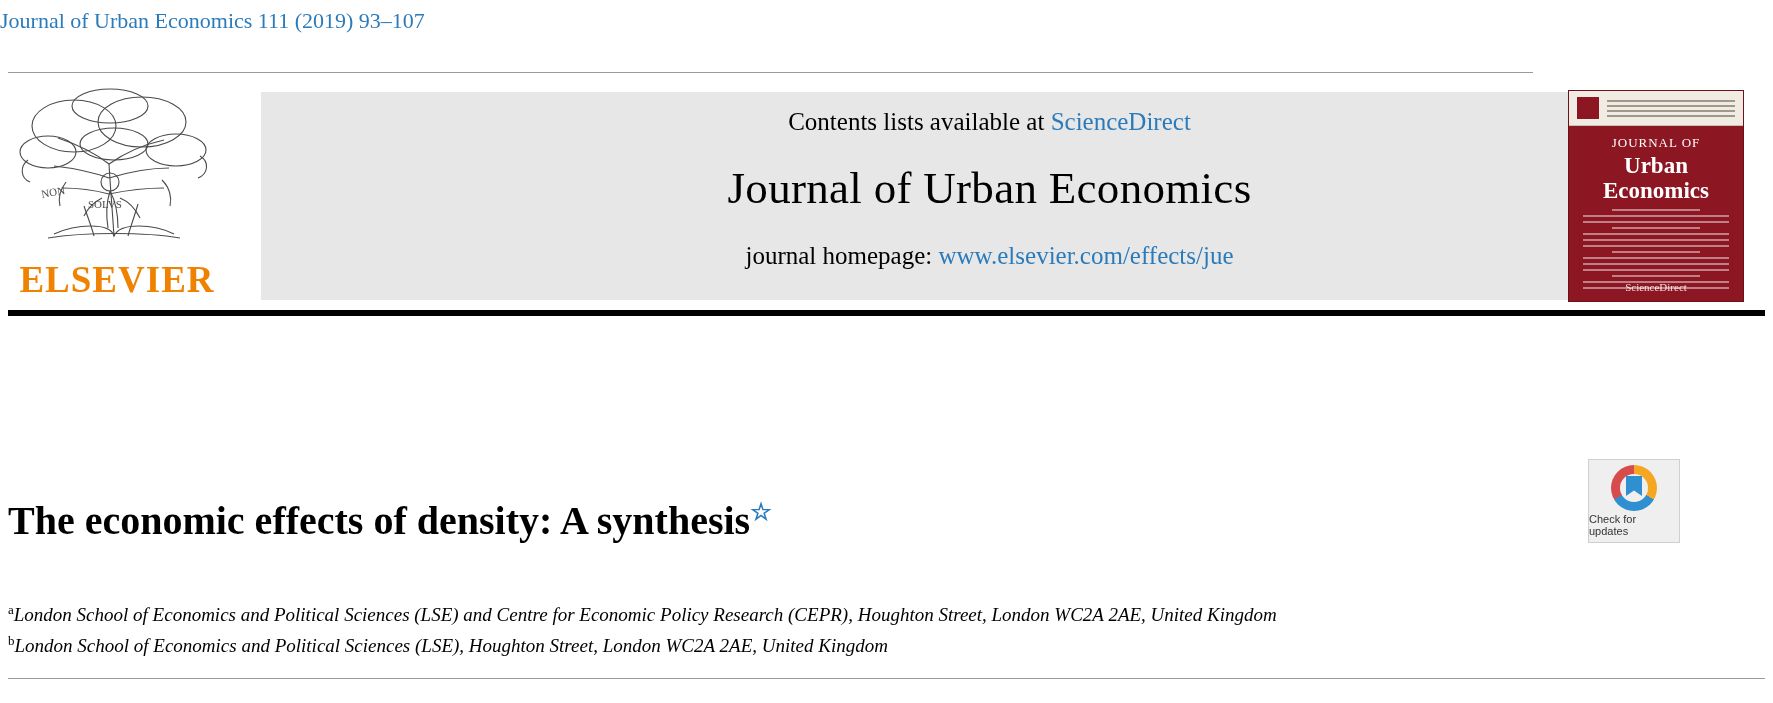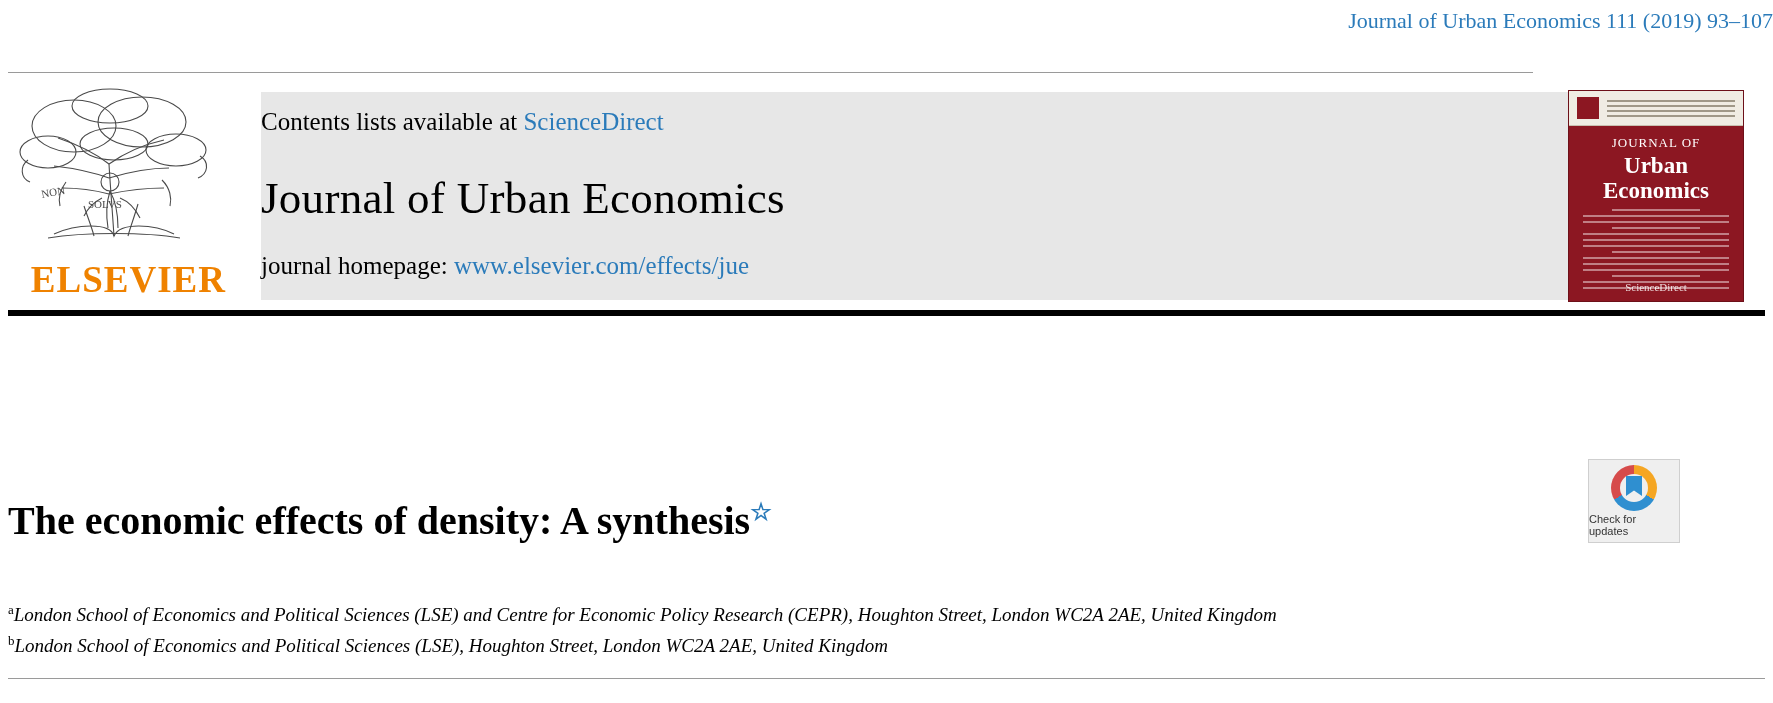--- a/index.html
+++ b/index.html
@@ -22,21 +22,21 @@
     height: 703px;
     box-sizing: border-box;
   }
 
   
   .running-head {
     position: absolute;
     top: 8px;
     left: 0;
     width: 1773px;
-    text-align: right;
+    text-align: left;
     font-family: "Liberation Serif", serif;
     font-size: 22px;
     color: #2b7bba;
   }
 
   
   .masthead {
     position: absolute;
     top: 72px;
     left: 8px;
@@ -73,48 +73,48 @@
     top: 0;
     left: 6px;
     width: 200px;
     height: 172px;
   }
   .elsevier .wordmark {
     position: absolute;
     top: 172px;
     left: 0;
     width: 218px;
-    text-align: right;
+    text-align: center;
     font-family: "Liberation Serif", serif;
     font-weight: bold;
     font-size: 37px;
     letter-spacing: 1px;
     color: #ef8200;
   }
 
   
   .banner {
     position: absolute;
     top: 20px;
     left: 253px;
     width: 1457px;
     height: 208px;
     background: #e7e7e7;
-    text-align: left;
+    text-align: center;
   }
   .banner .contents {
     margin-top: 16px;
     font-size: 25px;
   }
   .banner .contents a {
     color: #2b7bba;
     text-decoration: none;
   }
   .banner .journal-title {
-    margin-top: 36px;
+    margin-top: 26px;
     font-size: 45px;
     letter-spacing: 0.3px;
   }
   .banner .homepage {
     margin-top: 28px;
     font-size: 25px;
   }
   .banner .homepage a {
     color: #2b7bba;
     text-decoration: none;

